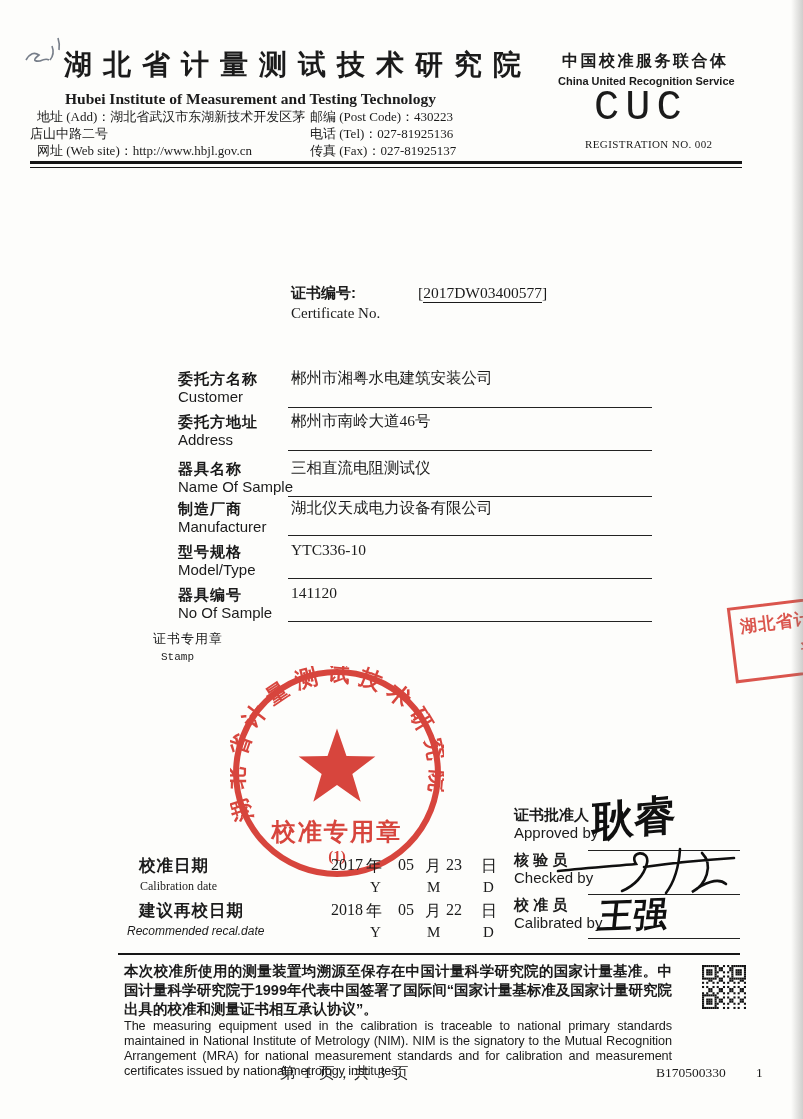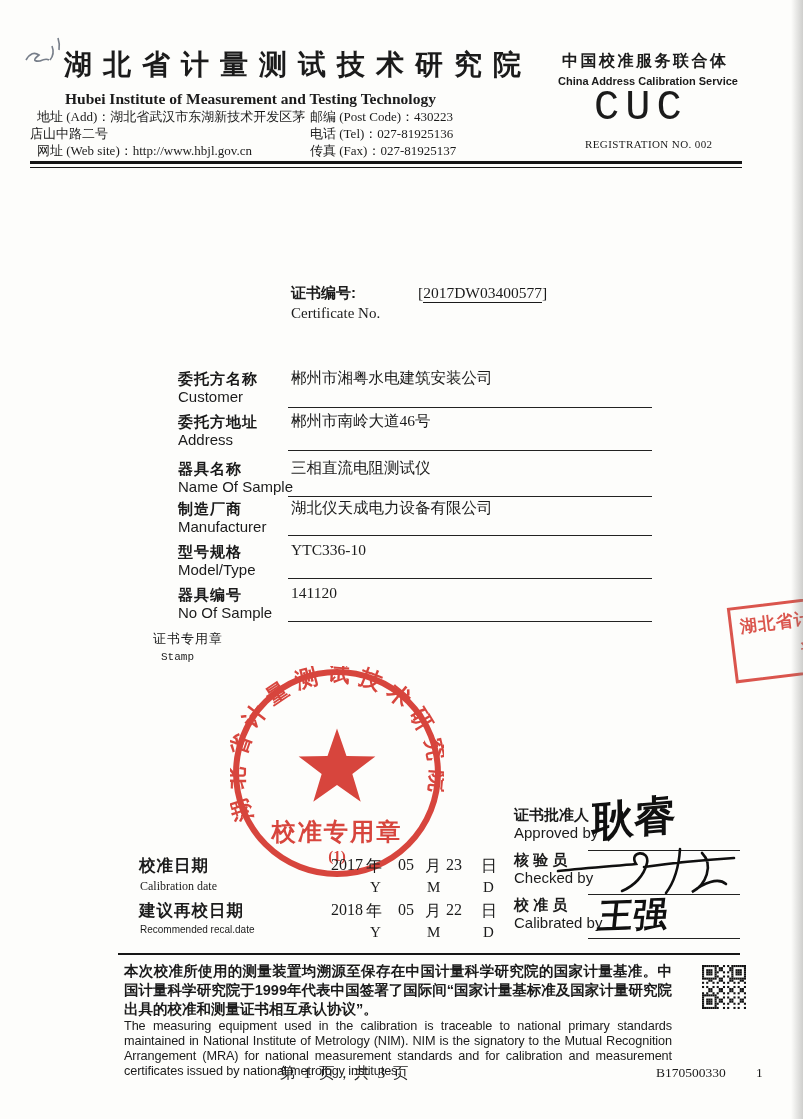--- a/index.html
+++ b/index.html
@@ -53,21 +53,21 @@
   .ap-cn{left:514px;font-size:15px;font-weight:700;font-family:"Liberation Sans",sans-serif;white-space:nowrap;}
   .ap-en{left:514px;font-size:15px;font-family:"Liberation Sans",sans-serif;white-space:nowrap;}
   .ap-line{left:588px;width:152px;border-top:1.2px solid #222;height:0;}
   .sig{font-weight:700;color:#101010;white-space:nowrap;font-family:"Liberation Serif",serif;}
   .sig-approved{left:592px;top:790px;font-size:42px;transform:rotate(-5deg) skewX(-5deg);}
   .sig-calibrated{left:598px;top:892px;font-size:35px;transform:rotate(-2deg) skewX(-8deg);}
 
   
   .dt-cn{left:139px;font-size:16.5px;font-weight:700;font-family:"Liberation Sans",sans-serif;letter-spacing:1px;white-space:nowrap;}
   .dt-en1{left:140px;font-size:12px;white-space:nowrap;}
-  .dt-en2{left:140px;font-size:10px;font-family:"Liberation Sans",sans-serif;white-space:nowrap;}
+  .dt-en2{left:127px;font-size:12px;font-family:"Liberation Sans",sans-serif;white-space:nowrap;font-style:italic;}
   .dt-vals{font-size:16px;white-space:nowrap;}
   .dt-vals span{position:absolute;top:0;}
   .dt-units{font-size:15px;}
   .dt-units span{position:absolute;top:0;}
 
   
   .foot-rule{left:118px;top:953px;width:622px;border-top:2px solid #161616;height:0;}
   .foot-cn{left:124px;top:962px;width:548px;font-size:14.5px;line-height:1.3;font-weight:600;
     font-family:"Liberation Sans",sans-serif;text-align:justify;}
   .foot-en{left:124px;top:1019px;width:548px;font-size:12.7px;line-height:1.18;
@@ -91,21 +91,21 @@
   <div class="abs contact" style="left:37px;top:108px;">地址 (Add)：湖北省武汉市东湖新技术开发区茅</div>
 
   <div class="abs inst-en">Hubei Institute of Measurement and Testing Technology</div>
   <div class="abs contact" style="left:30px;top:125px;">店山中路二号</div>
   <div class="abs contact" style="left:37px;top:142px;">网址 (Web site)：http://www.hbjl.gov.cn</div>
   <div class="abs contact" style="left:310px;top:108px;">邮编 (Post Code)：430223</div>
   <div class="abs contact" style="left:310px;top:125px;">电话 (Tel)：027-81925136</div>
   <div class="abs contact" style="left:310px;top:142px;">传真 (Fax)：027-81925137</div>
 
   <div class="abs cuc-cn">中国校准服务联合体</div>
-  <div class="abs cuc-en">China Address Calibration Service</div>
+  <div class="abs cuc-en">China United Recognition Service</div>
   <div class="abs cuc-abbr">CUC</div>
   <div class="abs cuc-reg">REGISTRATION NO. 002</div>
 
   <div class="abs rule-double"></div>
 
   <div class="abs title-wrap">
   </div>
 
   <div class="abs certno-label">证书编号:</div>
   <div class="abs certno-en">Certificate No.</div>

